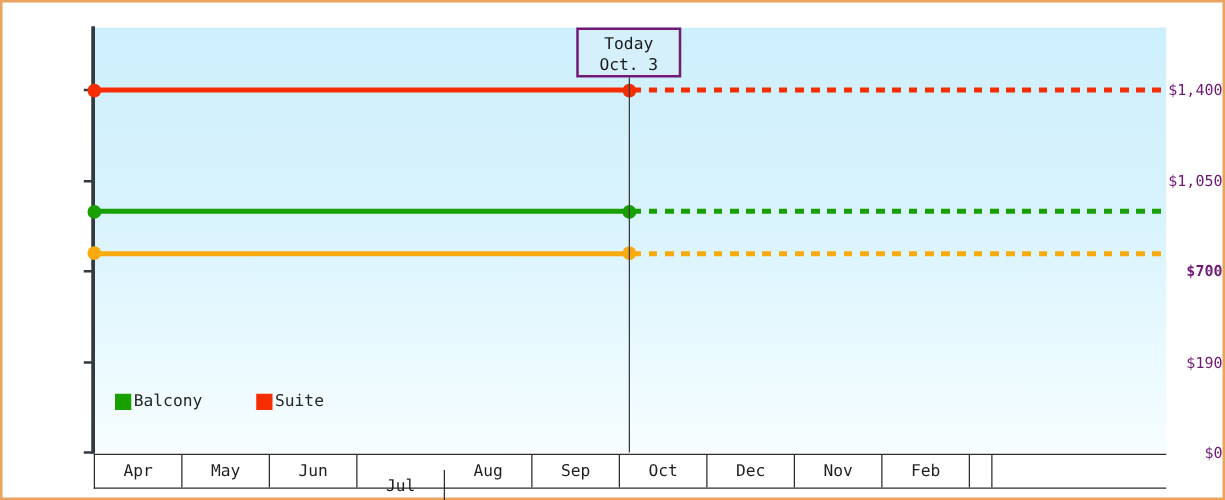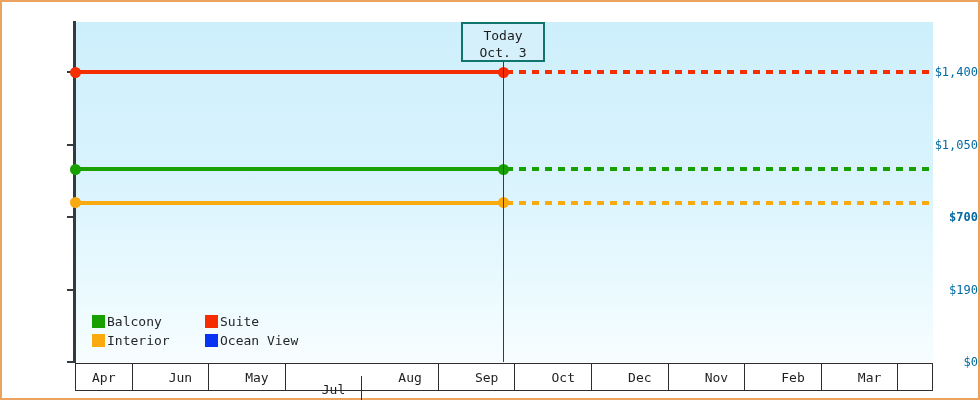--- a/index.html
+++ b/index.html
@@ -54,21 +54,21 @@
     height: 2px;
     background: #333b40;
     left: 65px;
   }
   .y-label {
     position: absolute;
     right: 0;
     width: 60px;
     text-align: right;
     font-size: 12px;
-    color: #0369a1;
+    color: #701a75;
     line-height: 12px;
     white-space: nowrap;
   }
 
   
   .series-solid {
     position: absolute;
     height: 4px;
     border-radius: 0;
   }
@@ -85,21 +85,21 @@
 
   
   .today-line {
     position: absolute;
     width: 1px;
     background: #3a3a3a;
   }
   .today-box {
     position: absolute;
     box-sizing: border-box;
-    border: 2px solid #0f766e;
+    border: 2px solid #701a75;
     background: #d5f0fb;
     text-align: center;
     padding-top: 3px;
     line-height: 17px;
     font-size: 13px;
     color: #1b1b1b;
     white-space: nowrap;
   }
 
   
@@ -204,41 +204,30 @@
         <div class="legend-row">
           <div class="legend-item">
             <span class="legend-swatch" style="background: rgb(23, 160, 0);"></span>
             <span class="legend-label">Balcony</span>
           </div>
           <div class="legend-item">
             <span class="legend-swatch" style="background: rgb(246, 45, 0);"></span>
             <span class="legend-label">Suite</span>
           </div>
         </div>
-        <div class="legend-row">
-          <div class="legend-item">
-            <span class="legend-swatch" style="background: rgb(249, 170, 15);"></span>
-            <span class="legend-label">Interior</span>
-          </div>
-          <div class="legend-item">
-            <span class="legend-swatch" style="background: rgb(8, 51, 243);"></span>
-            <span class="legend-label">Ocean View</span>
-          </div>
-        </div>
-      </div>
-
-    <div class="x-axis-table" id="x-axis-table" style="width: 858px; gap: 20px;">
+      </div>
+
+    <div class="x-axis-table" id="x-axis-table" style="width: 858px;">
         <div class="x-cell" style="width: 70px;">Apr</div>
+        <div class="x-cell" style="width: 70px;">May</div>
         <div class="x-cell" style="width: 70px;">Jun</div>
-        <div class="x-cell" style="width: 70px;">May</div>
         <div class="x-cell" style="width: 70px; margin-top: 12px;">Jul</div>
         <div class="x-cell" style="width: 70px;">Aug</div>
         <div class="x-cell" style="width: 70px;">Sep</div>
         <div class="x-cell" style="width: 70px;">Oct</div>
         <div class="x-cell" style="width: 70px;">Dec</div>
         <div class="x-cell" style="width: 70px;">Nov</div>
         <div class="x-cell" style="width: 70px;">Feb</div>
-        <div class="x-cell" style="width: 70px;">Mar</div>
         <div class="x-cell" style="width: 18px;"></div>
       </div>
 
   </div>
 </div>
 
 </body></html>

